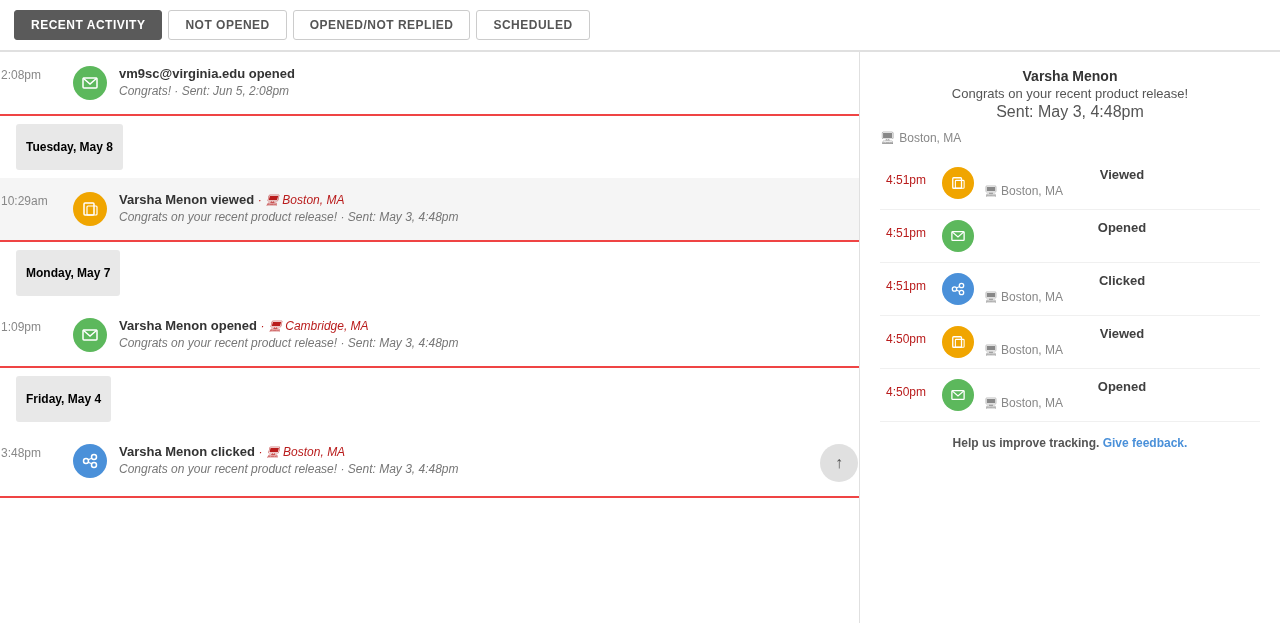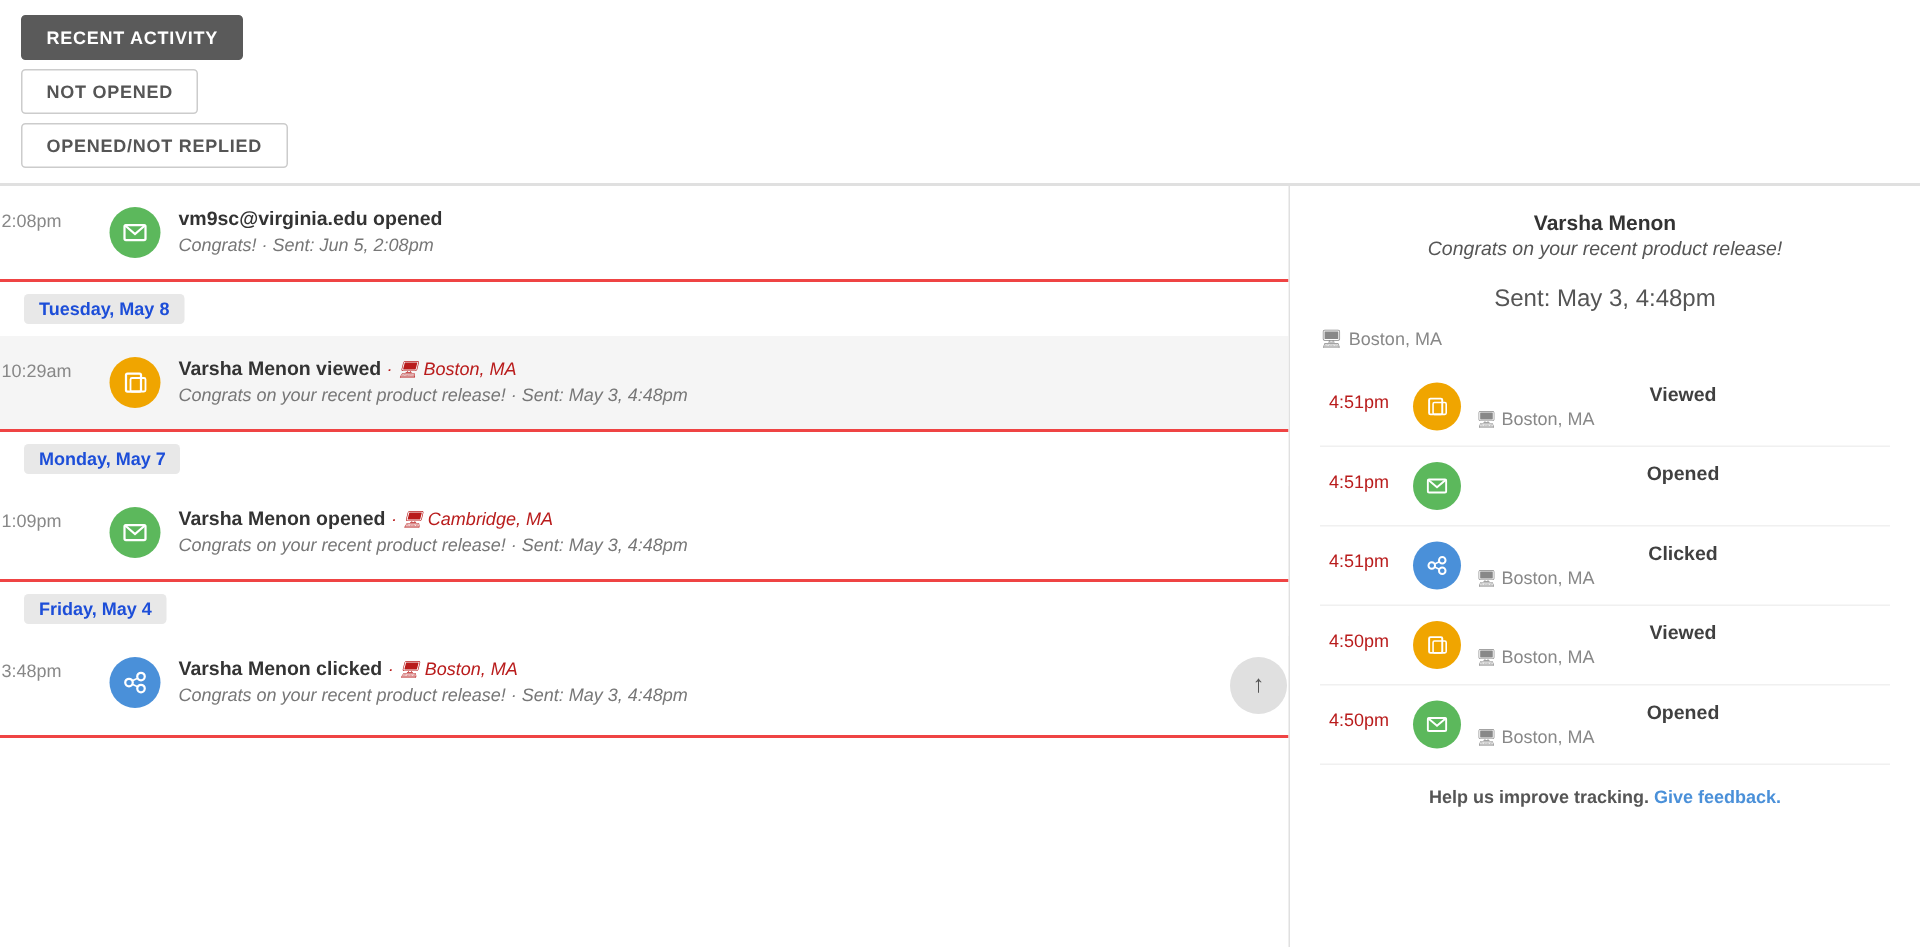--- a/index.html
+++ b/index.html
@@ -6,26 +6,25 @@
     body {
       font-family: -apple-system, BlinkMacSystemFont, 'Segoe UI', Helvetica, Arial, sans-serif;
       font-size: 13px;
       background: #fff;
       color: #333;
     }
 
     
     .tab-bar {
       display: flex;
-      align-items: flex-start;
+      align-items: flex-end;
       padding: 10px 14px;
       border-bottom: 2px solid #e0e0e0;
       gap: 6px;
       background: #fff;
-      flex-direction: column;
     }
     .tab-btn {
       padding: 7px 16px;
       border: 1px solid #ccc;
       background: #fff;
       font-size: 12px;
       font-weight: 600;
       letter-spacing: 0.5px;
       color: #555;
       cursor: pointer;
@@ -105,47 +104,46 @@
     }
 
     
     .date-separator {
       padding: 8px 16px;
       background: #fff;
     }
     .date-badge {
       display: inline-block;
       background: #e8e8e8;
-      color: #1d4ed8;
+      color: #000000;
       font-size: 12px;
       font-weight: 600;
-      padding: 3px 10px;
+      padding: 16px 10px;
       border-radius: 3px;
     }
 
     
     .right-panel {
       width: 420px;
       min-width: 420px;
       padding: 16px 20px;
       overflow-y: auto;
       background: #fff;
       text-align: center;
     }
     .right-header-name {
       font-weight: 700;
       font-size: 14px;
       color: #333;
       margin-bottom: 2px;
     }
     .right-header-subject {
-      font-style: italic;
       color: #555;
       font-size: 13px;
-      margin-bottom: 18px;
+      margin-bottom: 2px;
     }
     .right-header-sent {
       color: #555;
       font-size: 16px;
       margin-bottom: 10px;
     }
     .right-location-small {
       font-size: 12px;
       color: #888;
       margin-bottom: 12px;
@@ -207,20 +205,21 @@
       text-decoration: none;
     }
   </style>
 </head>
 <body>
 
 <div class="tab-bar">
 <button class="tab-btn active">RECENT ACTIVITY</button>
     <button class="tab-btn">NOT OPENED</button>
     <button class="tab-btn">OPENED/NOT REPLIED</button>
+    <button class="tab-btn">SCHEDULED</button>
   </div>
 
 <div class="main-layout">
 
   <div class="left-panel">
   <div class="activity-item">
         <div class="activity-time">2:08pm</div>
         <div class="activity-icon icon-green">
           <svg width="16" height="16" viewBox="0 0 16 16" fill="none">
             <rect x="1" y="3" width="14" height="10" rx="1" stroke="white" stroke-width="1.5" fill="none"></rect>

